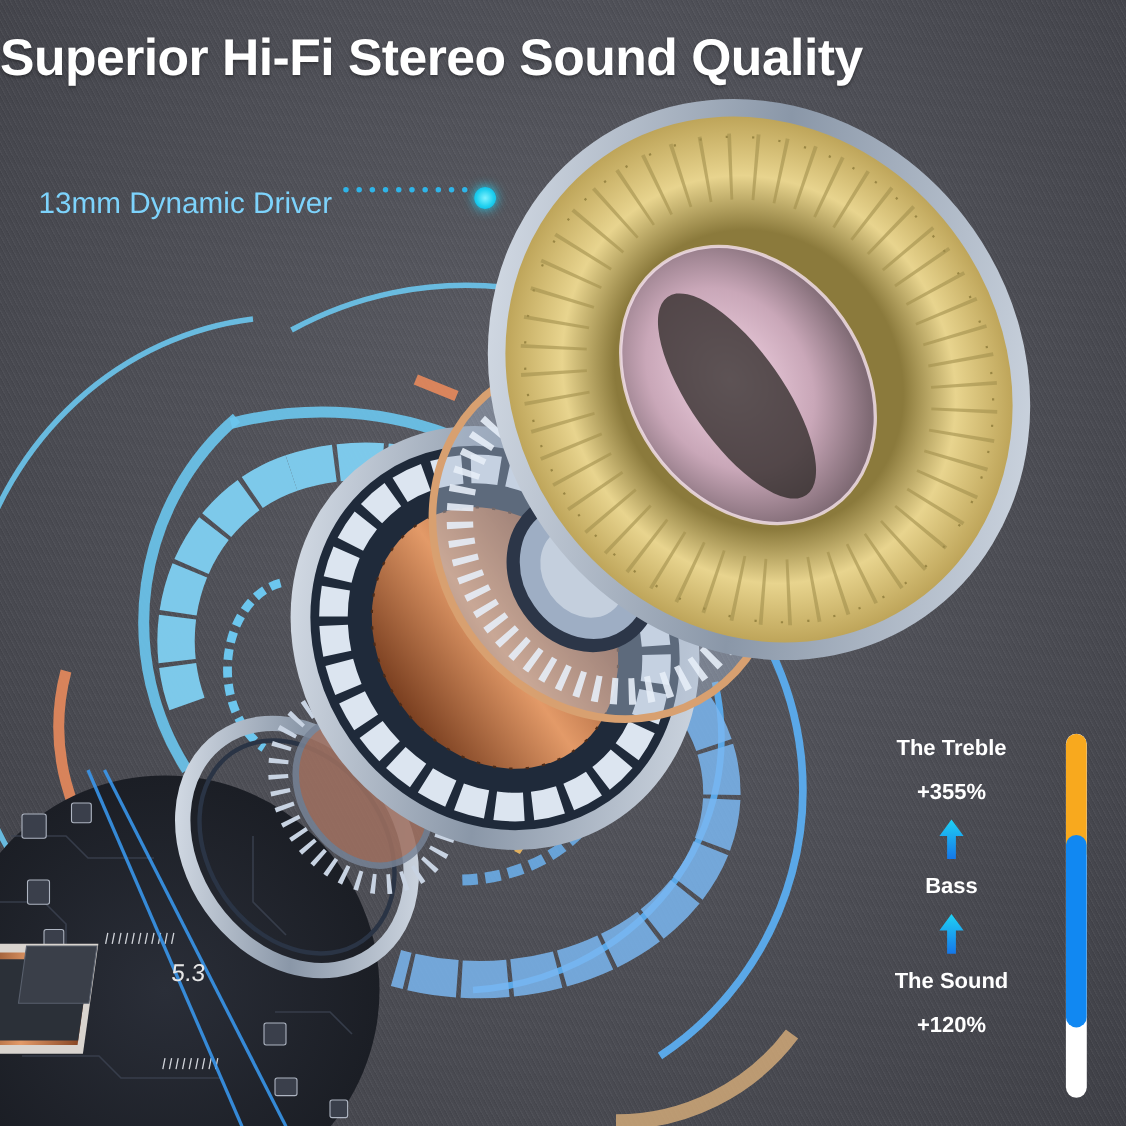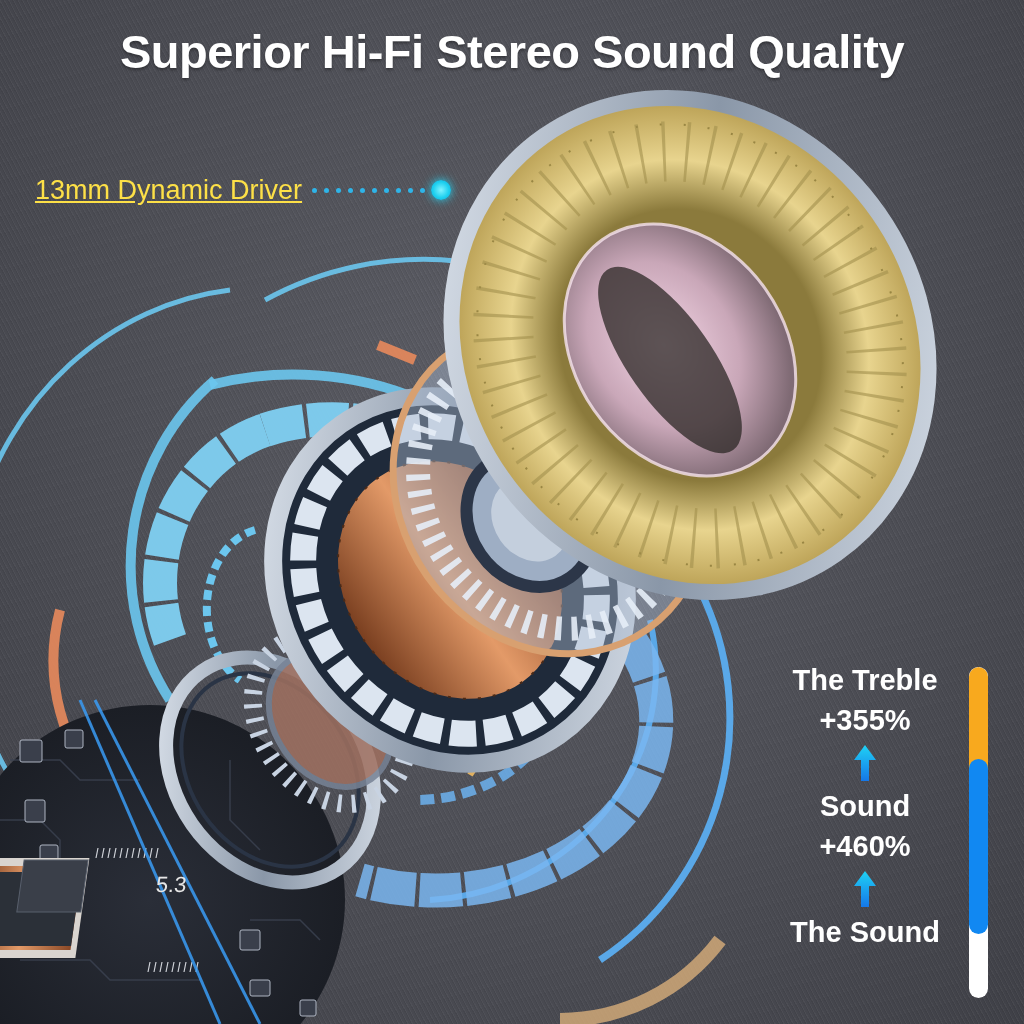--- a/index.html
+++ b/index.html
@@ -9,43 +9,43 @@
       font-family: "Liberation Sans", sans-serif;
     }
     .bg {
       position: absolute; inset: 0;
       background:
         repeating-linear-gradient(62deg, rgba(255,255,255,0.035) 0 1px, rgba(0,0,0,0) 1px 3px, rgba(0,0,0,0.05) 3px 4px),
         radial-gradient(ellipse at 50% 40%, #5c5d65 0%, #4d4e55 55%, #3f4047 100%);
     }
     .title {
       position: absolute; left: 0; right: 0; top: 24px;
-      text-align: center; color: #ffffff; font-weight: bold;
+      color: #ffffff; font-weight: bold;
       font-size: 47px; letter-spacing: -0.5px;
       text-shadow: 0 2px 3px rgba(0,0,0,0.35);
     }
     .callout {
       position: absolute; left: 35px; top: 170px; height: 40px;
-      display: flex; align-items: center; color: #fde047; font-size: 27px; text-decoration: underline;
+      display: flex; align-items: flex-start; color: #7dd3fc; font-size: 27px;
     }
     .callout .dots {
       display: flex; gap: 7px; margin-left: 10px; align-items: center;
     }
     .callout .dots span { width: 5px; height: 5px; border-radius: 50%; background: #2fb4e8; display: block; }
     .callout .node {
       width: 20px; height: 20px; border-radius: 50%; margin-left: 6px;
       background: radial-gradient(circle, #7ff2ff 0%, #1ed0ef 55%, #0aa4d8 100%);
       box-shadow: 0 0 10px #26d6f5;
     }
     svg.art { position: absolute; left: 0; top: 0; }
     .eq {
       position: absolute; left: 770px; top: 660px; width: 190px;
       color: #fff; font-weight: bold; text-align: center;
     }
-    .eq .lbl { font-size: 29px; line-height: 40px; }
+    .eq .lbl { font-size: 20px; line-height: 40px; }
     .eq .arrow { height: 46px; display: flex; justify-content: center; align-items: center; }
     .bar {
       position: absolute; left: 969px; top: 667px; width: 19px; height: 331px;
       border-radius: 10px; overflow: hidden; background: #ffffff;
     }
     .bar .seg-treble { position: absolute; left: 0; top: 0; width: 100%; height: 110px; background: #f8a91e; border-radius: 10px 10px 0 0; }
     .bar .seg-mids { position: absolute; left: 0; top: 92px; width: 100%; height: 175px; background: #1188f2; border-radius: 10px; }
     .chip-label {
       position: absolute; left: 156px; top: 872px; color: #e6e6e6; font-size: 22px;
       transform: skewX(-6deg);
@@ -199,32 +199,32 @@
     <svg width="24" height="40" viewBox="0 0 24 40">
         <defs>
           <linearGradient id="ag1" x1="0" y1="0" x2="0" y2="1">
             <stop offset="0" stop-color="#1fd2f5"></stop>
             <stop offset="1" stop-color="#1577e8"></stop>
           </linearGradient>
         </defs>
         <path d="M12 2 L23 17 L16 17 L16 38 L8 38 L8 17 L1 17 Z" fill="url(#ag1)"></path>
       </svg>
   </div>
-  <div class="lbl">Sound</div>
-  <div class="lbl">+460%</div>
+  <div class="lbl">Bass</div>
   <div class="arrow">
     <svg width="24" height="40" viewBox="0 0 24 40">
         <defs>
           <linearGradient id="ag2" x1="0" y1="0" x2="0" y2="1">
             <stop offset="0" stop-color="#1fd2f5"></stop>
             <stop offset="1" stop-color="#1577e8"></stop>
           </linearGradient>
         </defs>
         <path d="M12 2 L23 17 L16 17 L16 38 L8 38 L8 17 L1 17 Z" fill="url(#ag2)"></path>
       </svg>
   </div>
   <div class="lbl">The Sound</div>
+  <div class="lbl">+120%</div>
 </div>
 
 <div class="bar">
   <div class="seg-treble"></div>
   <div class="seg-mids"></div>
 </div>
 
 </body></html>

